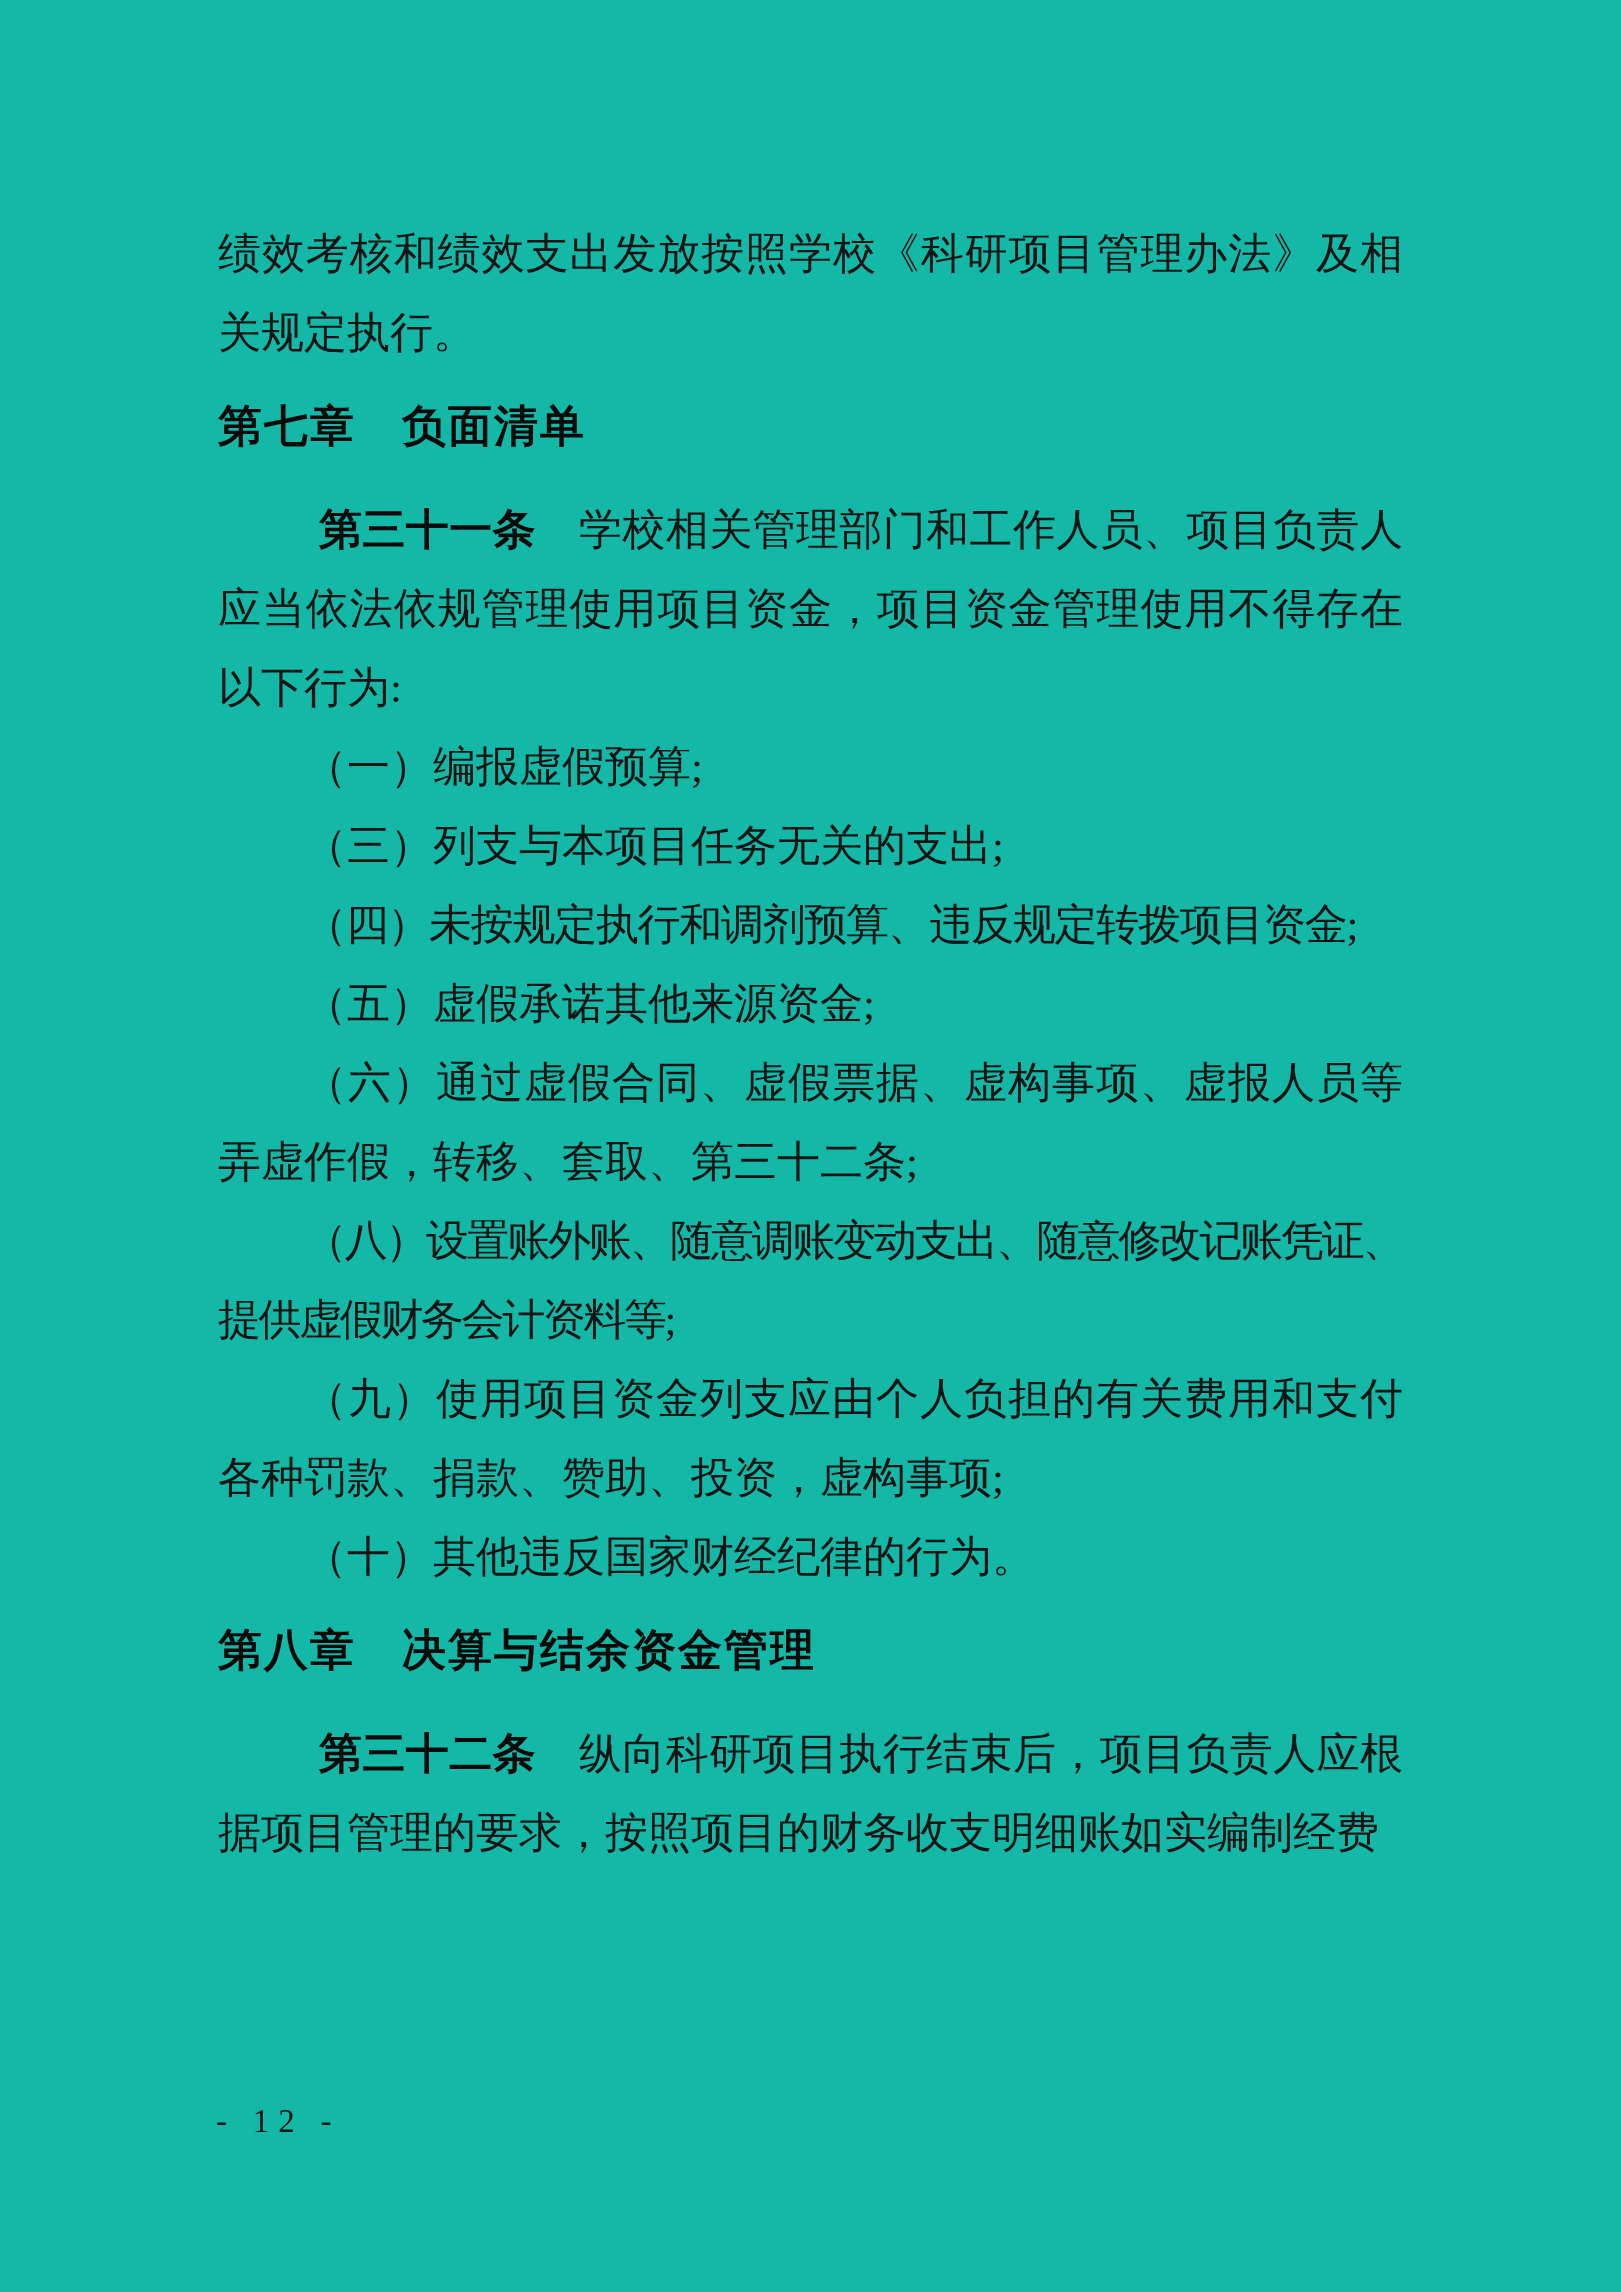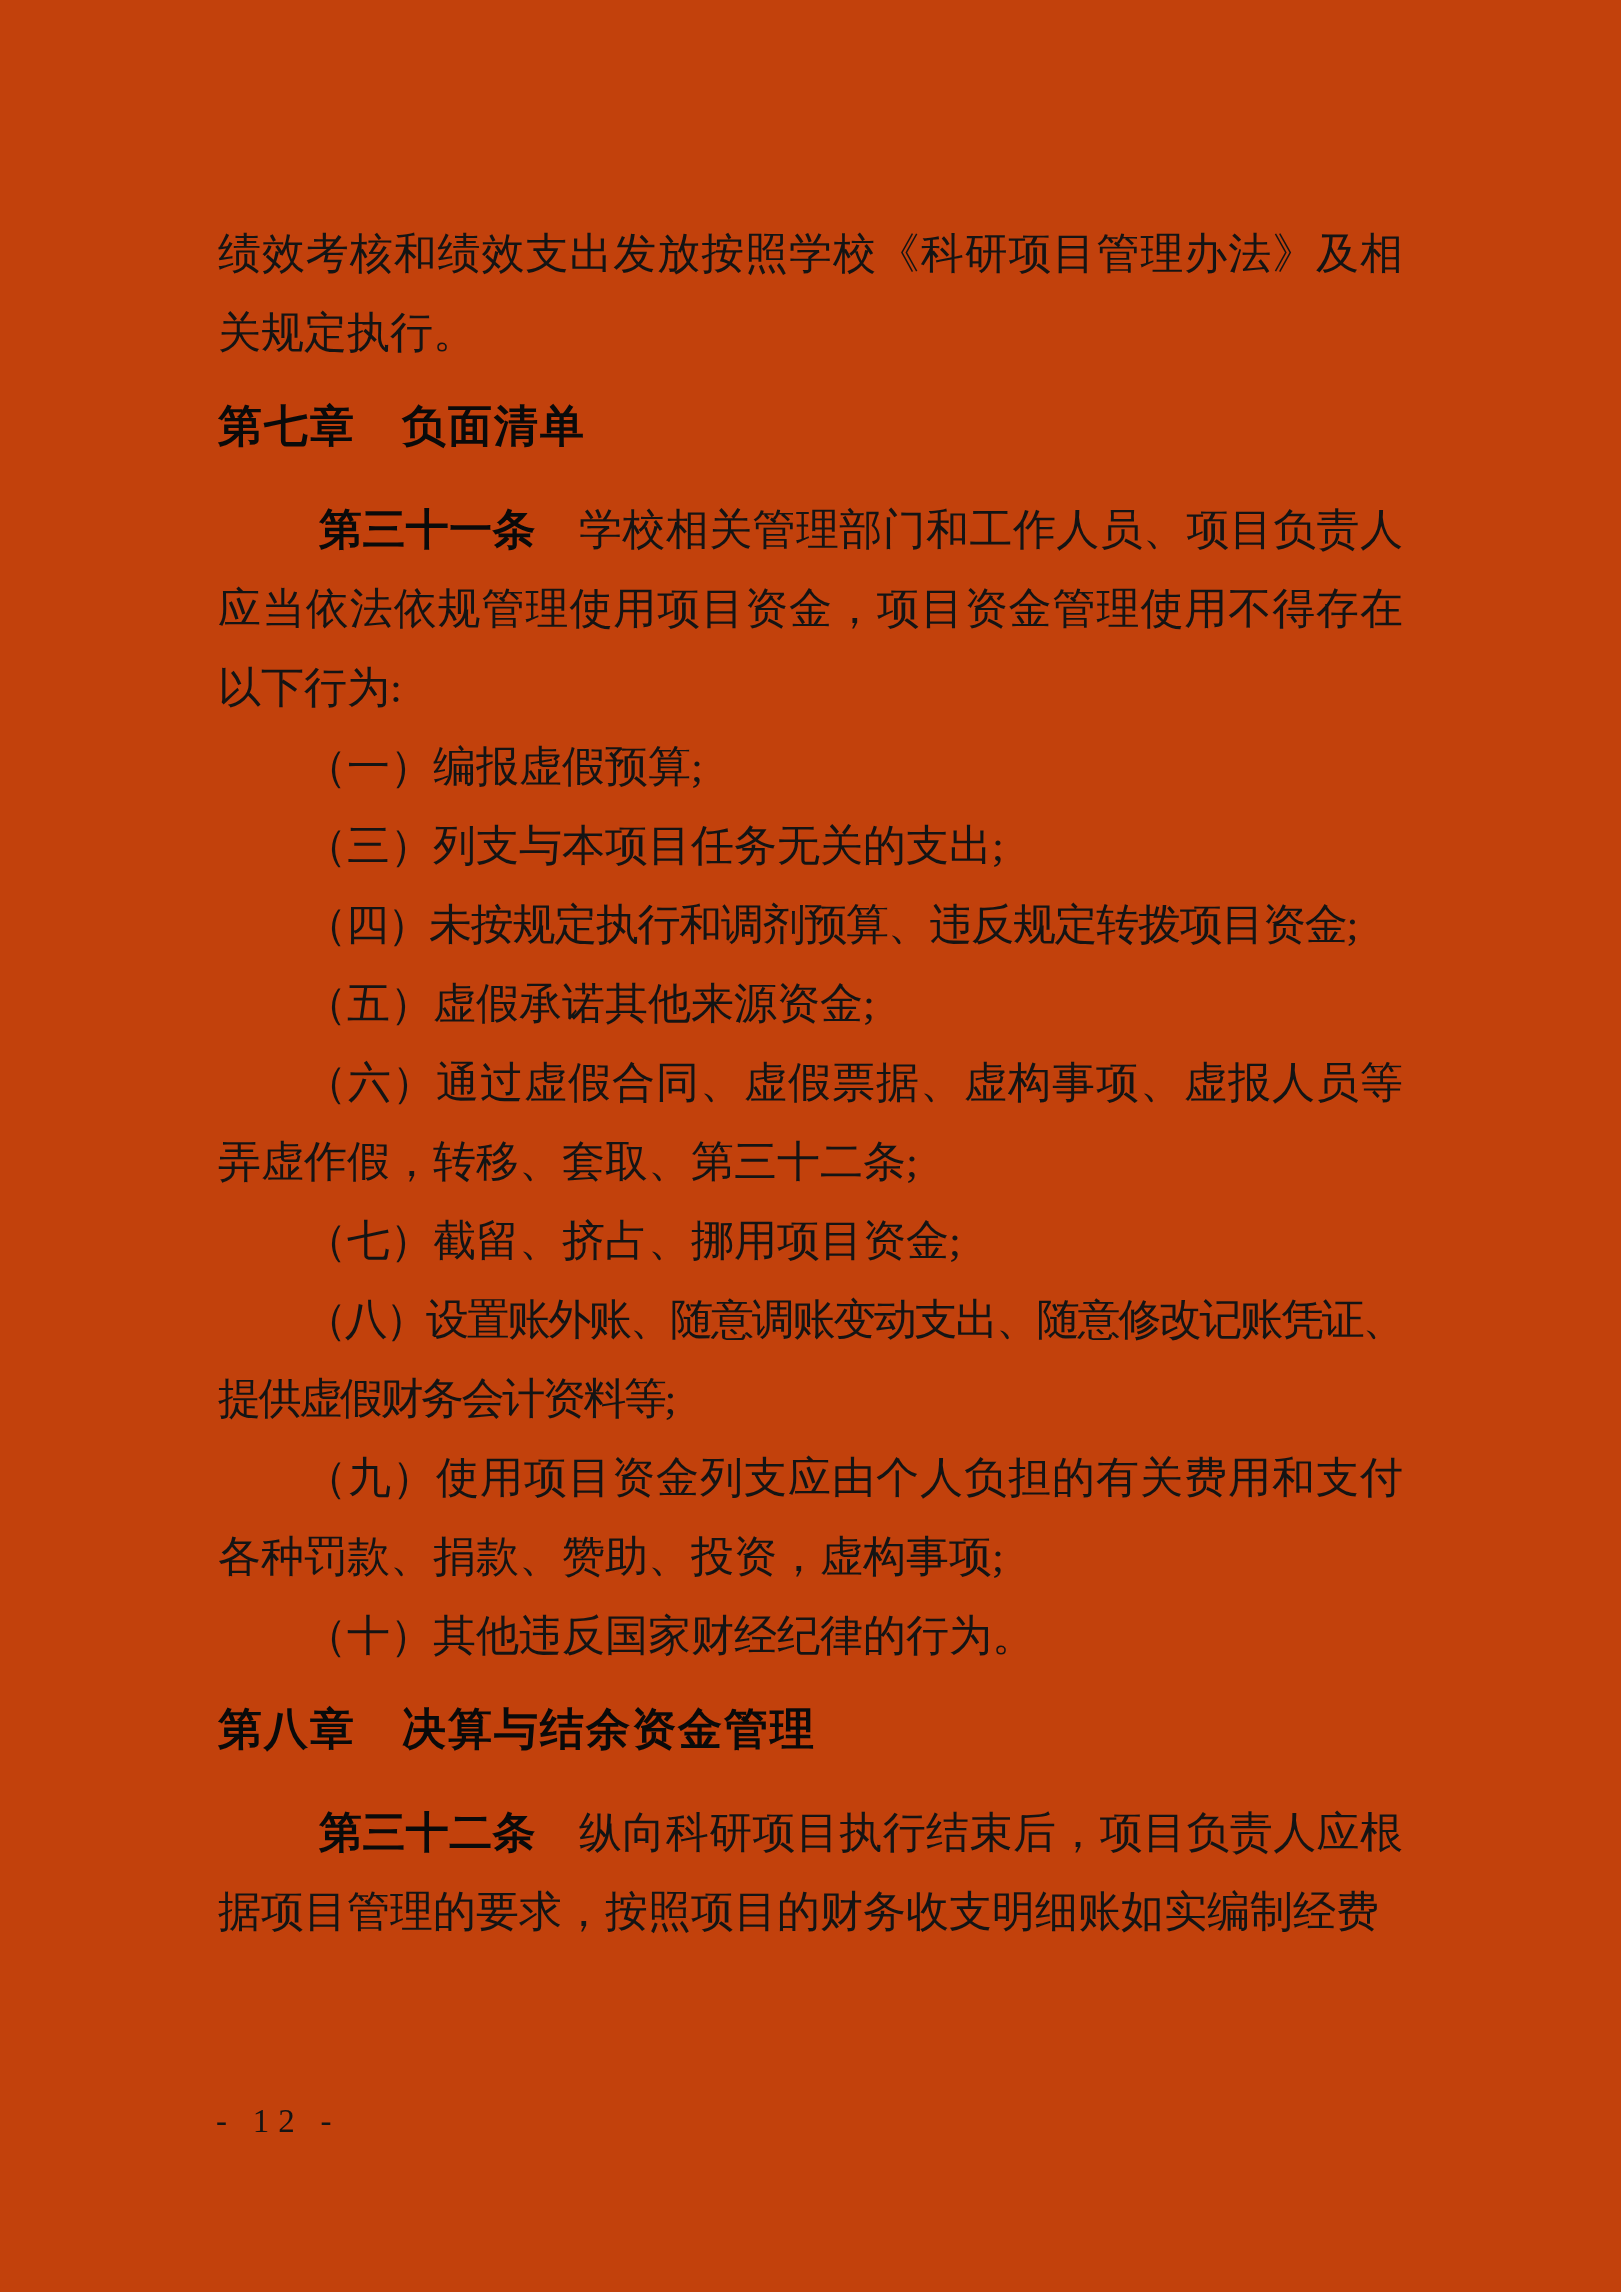--- a/index.html
+++ b/index.html
@@ -1,21 +1,21 @@
 <!DOCTYPE html>
 <html><head>
 <meta charset="utf-8">
 <style>
   html, body { margin: 0; padding: 0; background: #e8e8e8; }
   .page {
     position: relative;
     width: 1621px;
     height: 2293px;
     margin: 0 auto;
-    background: #c2410c;
+    background: #14b8a6;
     box-sizing: border-box;
     padding: 214px 218px 0 218px;
     font-family: "Liberation Serif", "DejaVu Serif", serif;
     color: #141414;
     overflow: hidden;
   }
   p.body {
     margin: 0;
     font-size: 43px;
     line-height: 79px;
@@ -63,21 +63,20 @@
 
   <h2 class="chapter">第七章　负面清单</h2>
 
   <p class="body indent"><span class="art-num">第三十一条</span><span>学校相关管理部门和工作人员、项目负责人应当依法依规管理使用项目资金，项目资金管理使用不得存在以下行为:</span></p>
 
   <p class="body indent">（一）编报虚假预算;</p>
   <p class="body indent">（三）列支与本项目任务无关的支出;</p>
   <p class="body indent tight-1">（四）未按规定执行和调剂预算、违反规定转拨项目资金;</p>
   <p class="body indent">（五）虚假承诺其他来源资金;</p>
   <p class="body indent">（六）通过虚假合同、虚假票据、虚构事项、虚报人员等弄虚作假，转移、套取、第三十二条;</p>
-  <p class="body indent">（七）截留、挤占、挪用项目资金;</p>
   <p class="body indent tight-2">（八）设置账外账、随意调账变动支出、随意修改记账凭证、提供虚假财务会计资料等;</p>
   <p class="body indent">（九）使用项目资金列支应由个人负担的有关费用和支付各种罚款、捐款、赞助、投资，虚构事项;</p>
   <p class="body indent">（十）其他违反国家财经纪律的行为。</p>
 
   <h2 class="chapter">第八章　决算与结余资金管理</h2>
 
   <p class="body indent"><span class="art-num">第三十二条</span><span>纵向科研项目执行结束后，项目负责人应根据项目管理的要求，按照项目的财务收支明细账如实编制经费</span></p>
 
   <div class="footer">- 12 -</div>
 

